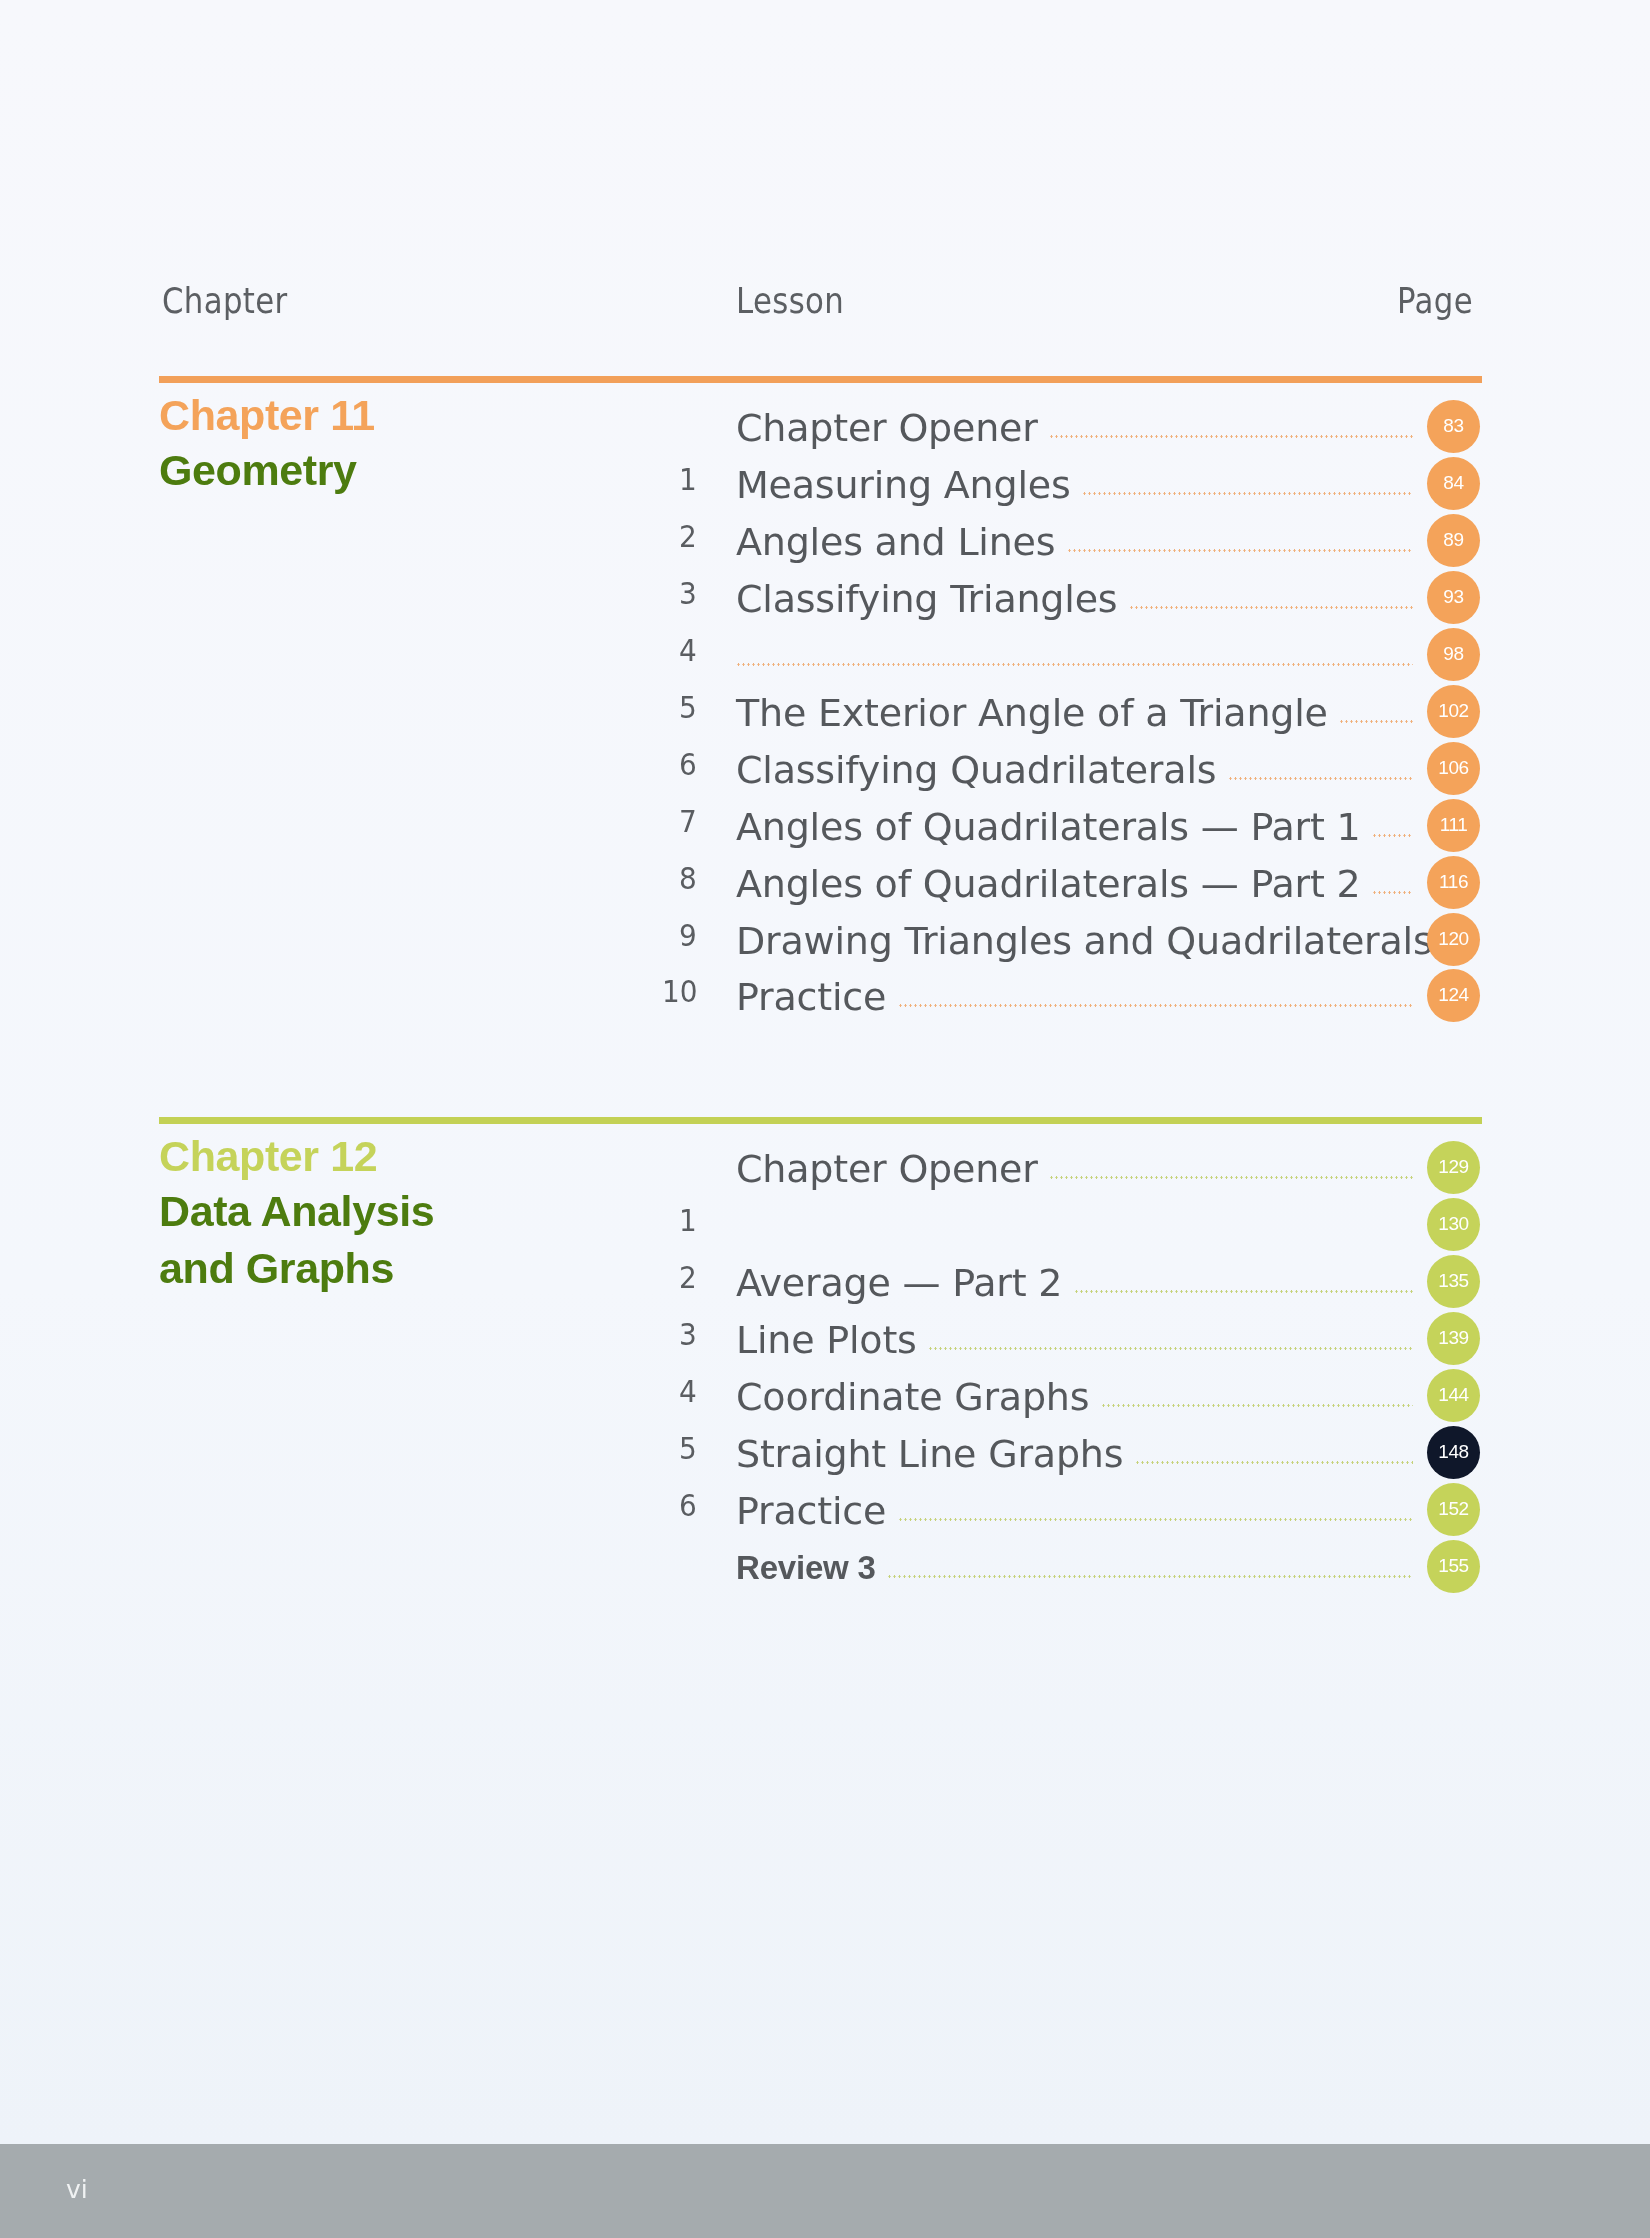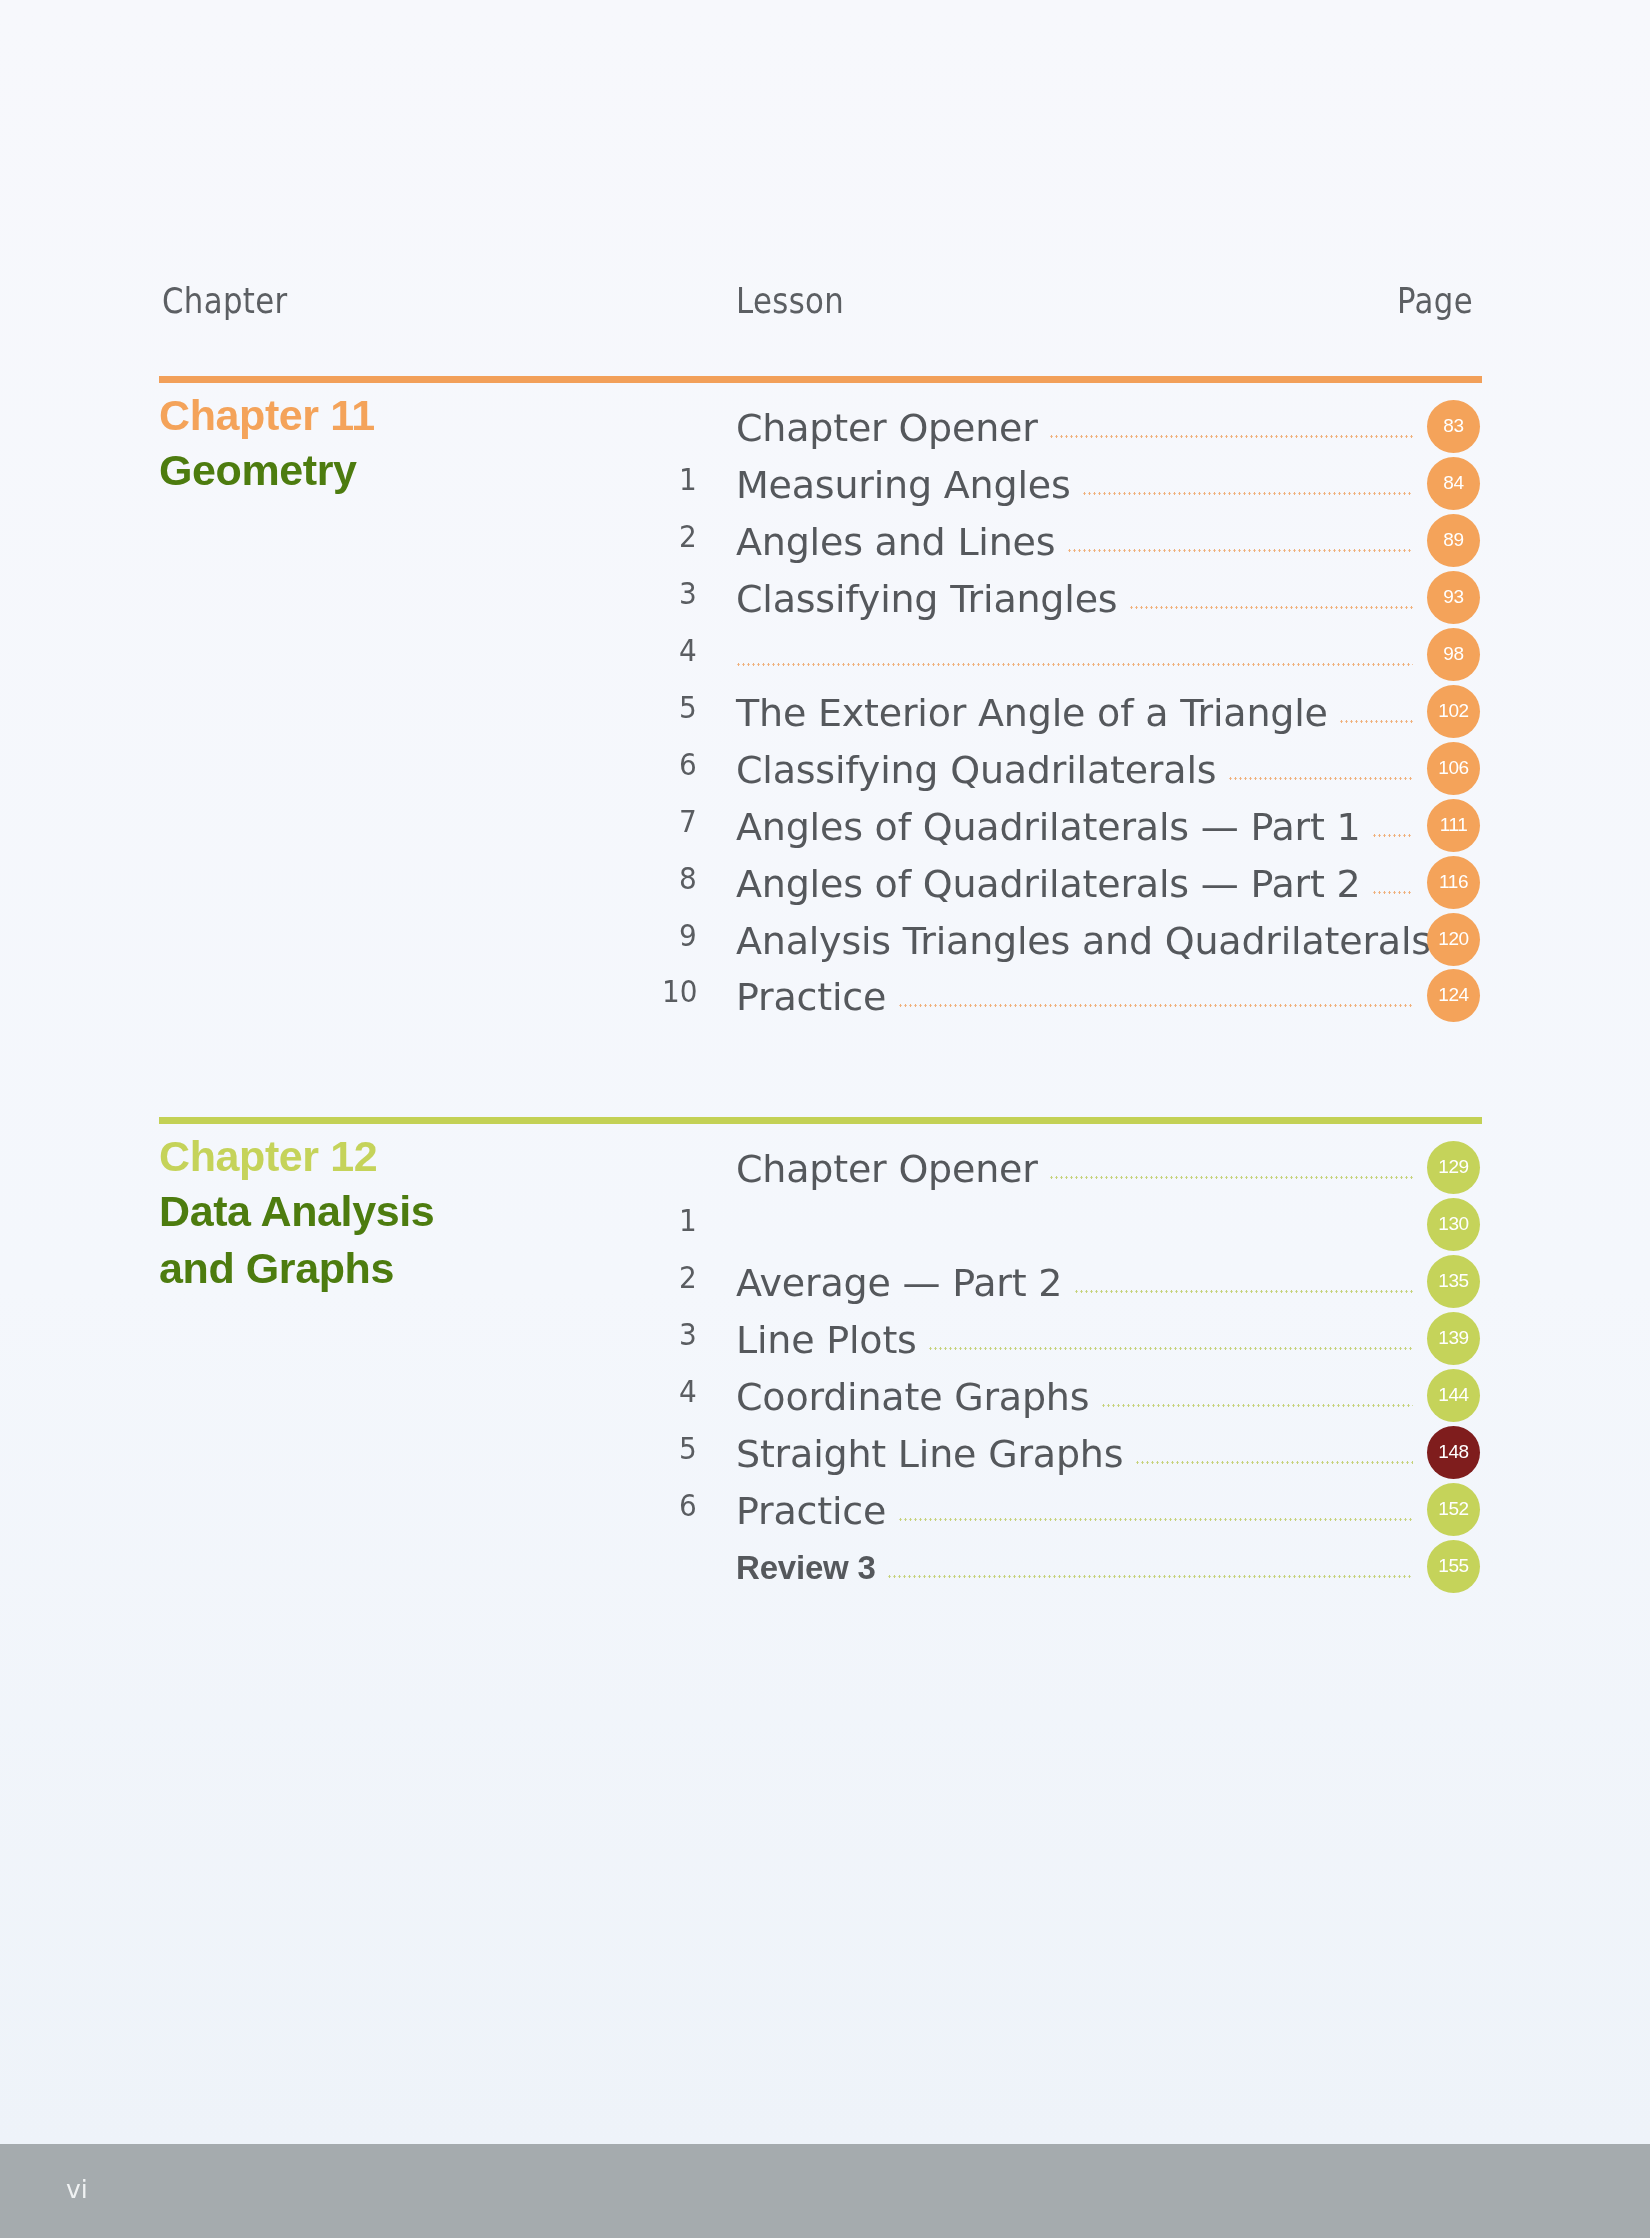--- a/index.html
+++ b/index.html
@@ -154,21 +154,21 @@
         <span class="num">8</span>
         <div class="lesson-wrap">
           <span class="lesson">Angles of Quadrilaterals — Part 2</span>
           <span class="leader"></span>
         </div>
         <span class="badge" style="background: rgb(244, 163, 90);">116</span>
       </div>
       <div class="row" style="top: 536px; --dot: #f0b07a;">
         <span class="num">9</span>
         <div class="lesson-wrap">
-          <span class="lesson">Analysis Triangles and Quadrilaterals</span>
+          <span class="lesson">Drawing Triangles and Quadrilaterals</span>
           <span class="leader"></span>
         </div>
         <span class="badge" style="background: rgb(244, 163, 90);">120</span>
       </div>
       <div class="row" style="top: 592px; --dot: #f0b07a;">
         <span class="num">10</span>
         <div class="lesson-wrap">
           <span class="lesson">Practice</span>
           <span class="leader"></span>
         </div>
@@ -215,21 +215,21 @@
           <span class="leader"></span>
         </div>
         <span class="badge" style="background: rgb(197, 211, 90);">144</span>
       </div>
       <div class="row" style="top: 308px; --dot: #c6d27a;">
         <span class="num">5</span>
         <div class="lesson-wrap">
           <span class="lesson">Straight Line Graphs</span>
           <span class="leader"></span>
         </div>
-        <span class="badge" style="background: #7f1d1d;">148</span>
+        <span class="badge" style="background: #0f172a;">148</span>
       </div>
       <div class="row" style="top: 365px; --dot: #c6d27a;">
         <span class="num">6</span>
         <div class="lesson-wrap">
           <span class="lesson">Practice</span>
           <span class="leader"></span>
         </div>
         <span class="badge" style="background: rgb(197, 211, 90);">152</span>
       </div>
       <div class="row" style="top: 422px; --dot: #c6d27a;">

